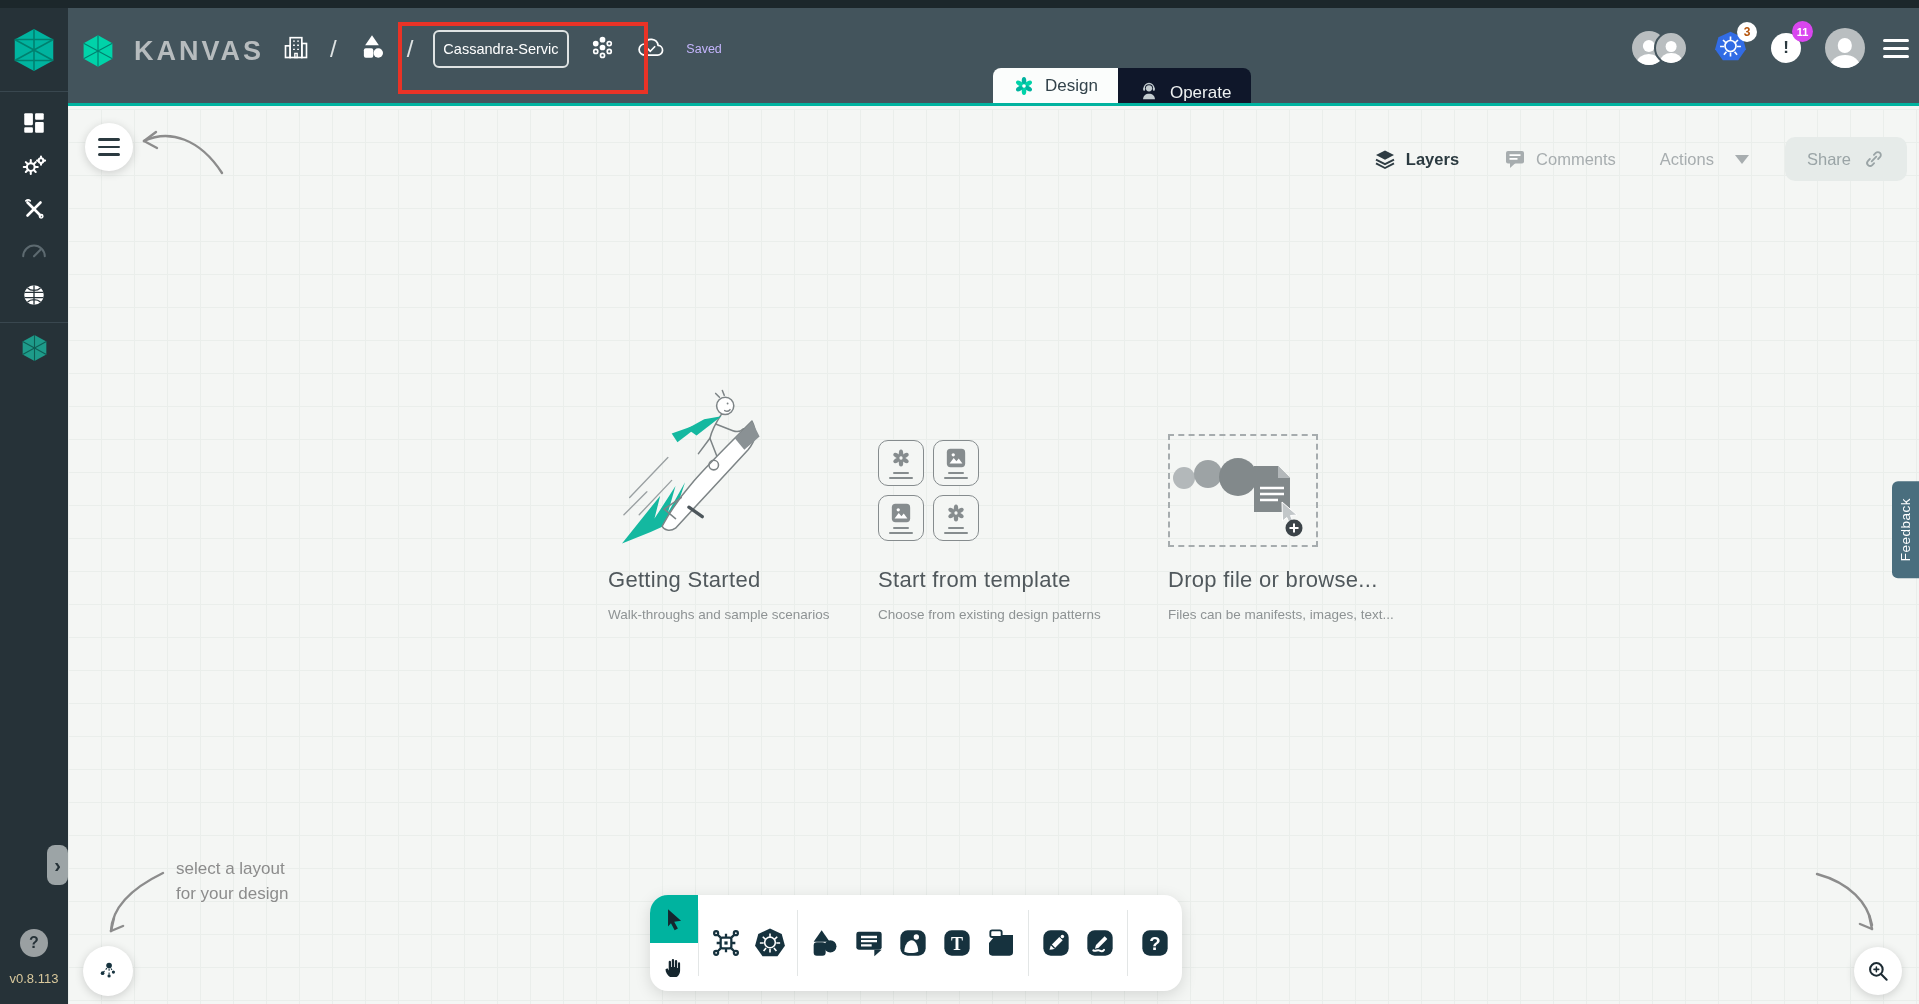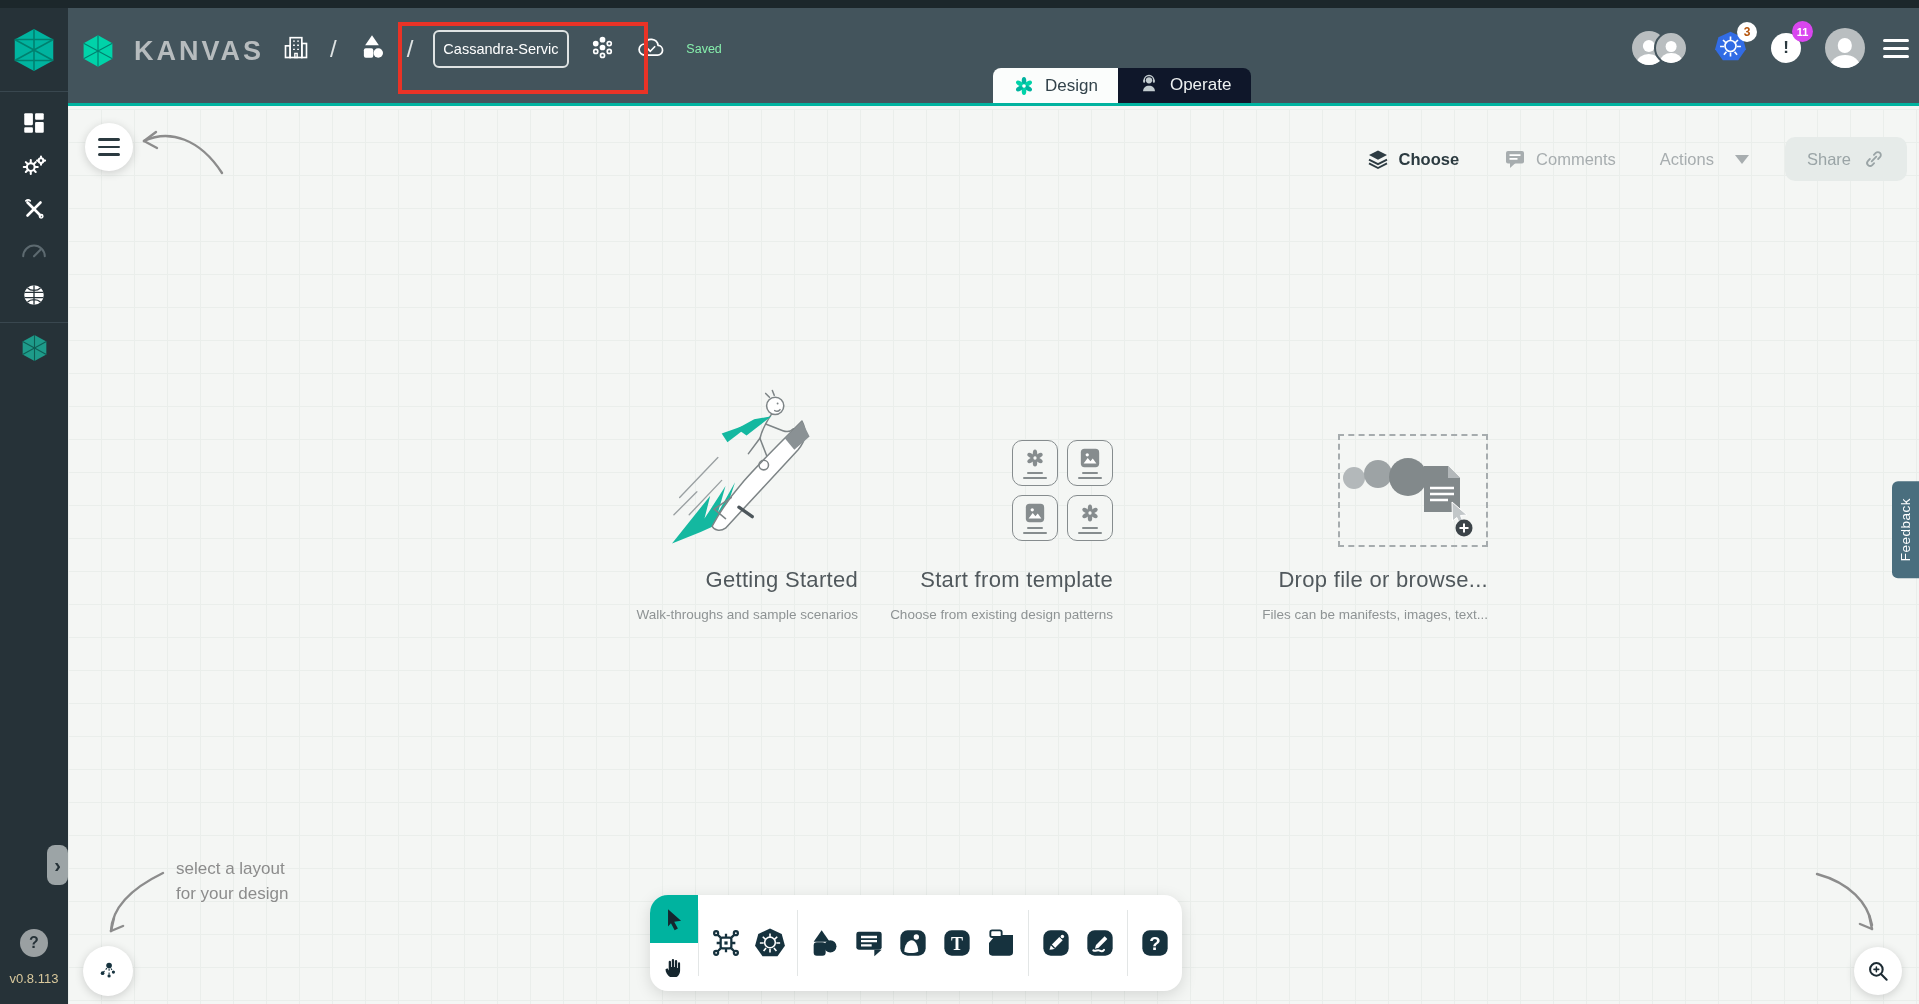--- a/index.html
+++ b/index.html
@@ -25,21 +25,21 @@
 
   
   .header { position:absolute; left:68px; top:8px; width:1851px; height:98px; background:#43545c;
     border-bottom:3px solid #00b39f; z-index:20; }
   .logo-row { position:absolute; left:14px; top:26px; display:flex; align-items:center; gap:20px; }
   .logo-text { color:#b7bcbe; font-size:27px; font-weight:bold; letter-spacing:3px; }
   .crumb-row { position:absolute; left:214px; top:22px; display:flex; align-items:center; gap:20px; }
   .crumb-sep { color:#dfe3e3; font-size:24px; font-weight:300; }
   .name-input { background:transparent; border:2px solid #dfe3e3; border-radius:6px; color:#fff;
     font-size:14.5px; padding:9px 8px; width:136px; font-family:"Liberation Sans",sans-serif; }
-  .saved { color:#86efac; font-size:12.5px; }
+  .saved { color:#c4b5fd; font-size:12.5px; }
   .red-box { position:absolute; left:330px; top:14px; width:250px; height:72px; border:4px solid #ea3326;
     pointer-events:none; z-index:25; }
   .hdr-right { position:absolute; right:10px; top:20px; display:flex; align-items:center; gap:18px; }
   .avatar { border-radius:50%; background:#b9bec0; position:relative; overflow:hidden; }
   .avatar .head { position:absolute; left:50%; top:26%; width:36%; height:36%; transform:translateX(-50%);
     border-radius:50%; background:#fff; }
   .avatar .shoulders { position:absolute; left:50%; top:68%; width:72%; height:55%; transform:translateX(-50%);
     border-radius:50% 50% 0 0; background:#fff; }
   .av-sm { width:34px; height:34px; }
   .av-lg { width:40px; height:40px; }
@@ -50,21 +50,21 @@
     background:#fff; color:#b45309; font-size:12px; font-weight:bold; display:flex; align-items:center; justify-content:center; }
   .notif { width:30px; height:30px; border-radius:50%; background:#fff; color:#2b3a40; font-weight:bold;
     font-size:17px; display:flex; align-items:center; justify-content:center; position:relative; }
   .red-badge { position:absolute; right:-12px; top:-12px; width:21px; height:21px; border-radius:50%;
     background:#d946ef; color:#fff; font-size:11px; font-weight:bold; display:flex; align-items:center; justify-content:center; }
   .burger { display:flex; flex-direction:column; gap:5px; padding:4px 0; cursor:pointer; }
   .burger span { width:26px; height:3px; background:#fff; border-radius:2px; }
 
   
   .tabs { position:absolute; left:925px; bottom:0; display:flex; z-index:21; }
-  .tab { height:35px; display:flex; align-items:center; gap:10px; padding:8px 20px; font-size:17px; cursor:pointer; }
+  .tab { height:35px; display:flex; align-items:center; gap:10px; padding:0 20px; font-size:17px; cursor:pointer; }
   .tab-design { background:#fbfdfc; color:#33434b; border-radius:8px 0 0 0; }
   .tab-operate { background:#0f172a; color:#eef1f1; border-radius:0 8px 0 0;align-items:flex-end; }
 
   
   .canvas { position:absolute; left:68px; top:109px; width:1851px; height:895px; background:#f4f6f4;
     background-image:linear-gradient(#eaeeeb 1px, transparent 1px),
                      linear-gradient(90deg,#eaeeeb 1px, transparent 1px);
     background-size:33px 33px; }
 
   .fab { position:absolute; background:#fff; border-radius:50%; box-shadow:0 2px 10px rgba(0,0,0,.16);
@@ -85,21 +85,21 @@
   .panel-row { position:absolute; top:28px; right:12px; display:flex; align-items:center; }
   .p-item { display:flex; align-items:center; gap:9px; font-size:16.5px; cursor:pointer; }
   .p-layers { color:#2b3a40; font-weight:bold; }
   .p-muted { color:#a7adaf; margin-left:44px; }
   .tri-down { width:0; height:0; border-left:7px solid transparent; border-right:7px solid transparent;
     border-top:9px solid #a7adaf; margin-left:12px; }
   .share-btn { margin-left:36px; background:#e6ebe9; border-radius:10px; padding:11px 22px; display:flex;
     align-items:center; gap:12px; color:#9aa4a6; font-size:16.5px; cursor:pointer; }
 
   
-  .card { position:absolute; top:272px; display:flex; flex-direction:column; align-items:flex-end; cursor:pointer; }
+  .card { position:absolute; top:272px; display:flex; flex-direction:column; align-items:flex-start; cursor:pointer; }
   .card .illus { height:172px; display:flex; align-items:flex-end; justify-content:center; }
   .card .c-title { margin-top:14px; color:#50585c; font-size:22px; letter-spacing:.3px; }
   .card .c-sub { margin-top:14px; color:#8e9394; font-size:13.5px; }
   .card-getting { left:540px; width:250px; }
   .card-template { left:810px; width:235px; }
   .card-drop { left:1100px; width:320px; }
   .tpl-grid { display:grid; grid-template-columns:46px 46px; gap:9px; margin-bottom:12px; }
   .tpl-cell { width:46px; height:46px; border:1.6px solid #868c8e; border-radius:10px; display:flex;
     flex-direction:column; align-items:center; justify-content:center; gap:3px; background:#f4f6f4; }
   .tline1 { width:16px; height:2px; background:#868c8e; border-radius:1px; }
@@ -325,21 +325,21 @@
           <path d="M16 20 L29 27"></path>
       </g>
     </svg>
 
     <div class="panel-row">
       <div class="p-item p-layers">
         <svg width="24" height="24" viewBox="0 0 24 24">
           <path d="M12 3.5l9 4.6-9 4.6-9-4.6z" fill="#2e3c43"></path>
           <path d="M3 12.6l9 4.6 9-4.6M3 16.4l9 4.6 9-4.6" stroke="#2e3c43" stroke-width="1.9" fill="none"></path>
         </svg>
-        <span>Choose</span>
+        <span>Layers</span>
       </div>
       <div class="p-item p-muted">
         <svg width="24" height="24" viewBox="0 0 24 24">
           <rect x="3" y="4" width="18" height="12.5" rx="2" fill="#a7adaf"></rect>
           <path d="M7 16v5l5.5-5z" fill="#a7adaf"></path>
           <path d="M6.5 8.2h11M6.5 11.8h8" stroke="#fff" stroke-width="1.7"></path>
         </svg>
         <span>Comments</span>
       </div>
       <div class="p-item p-muted">

